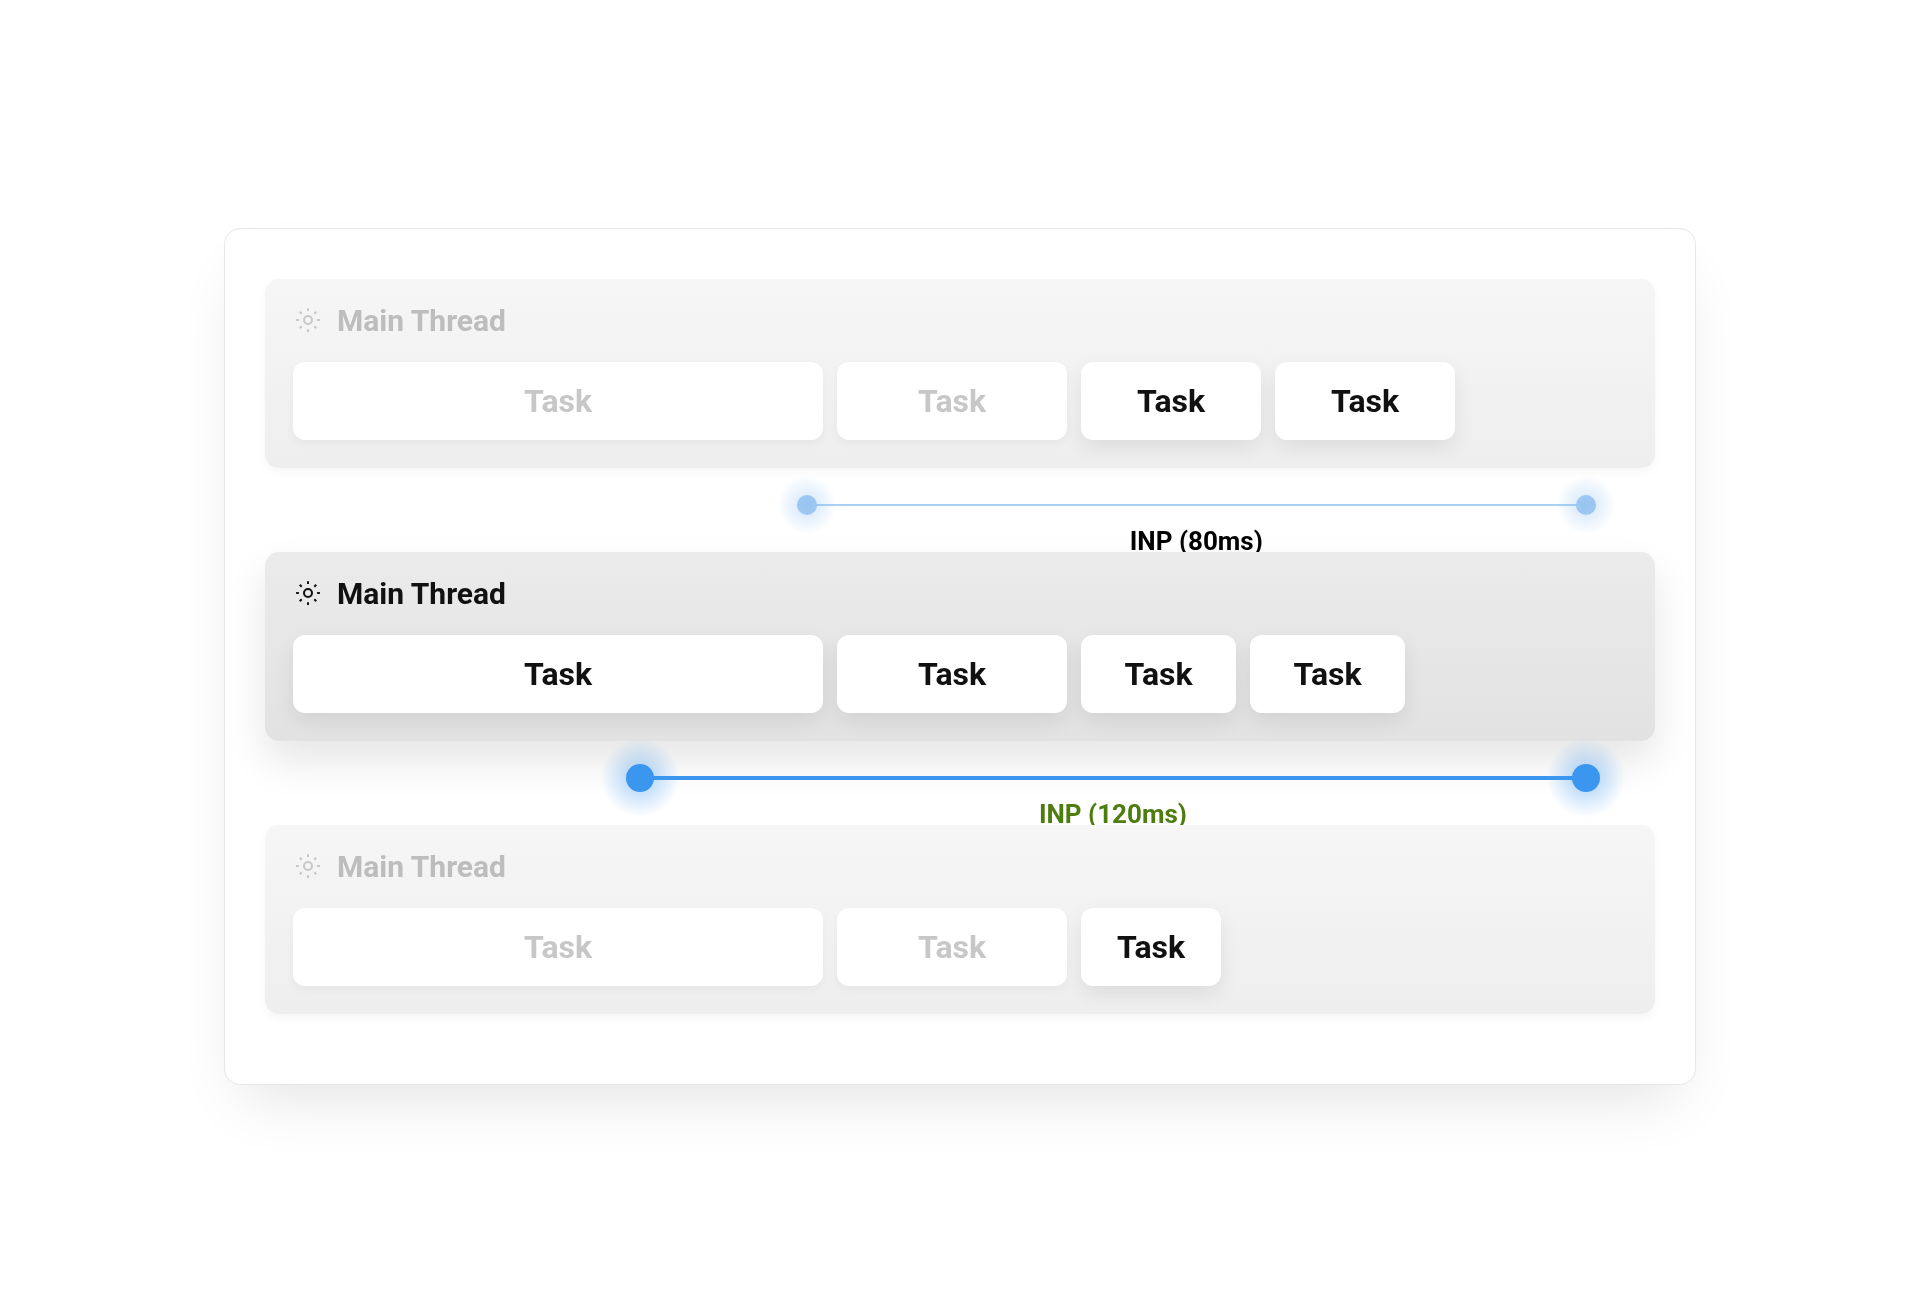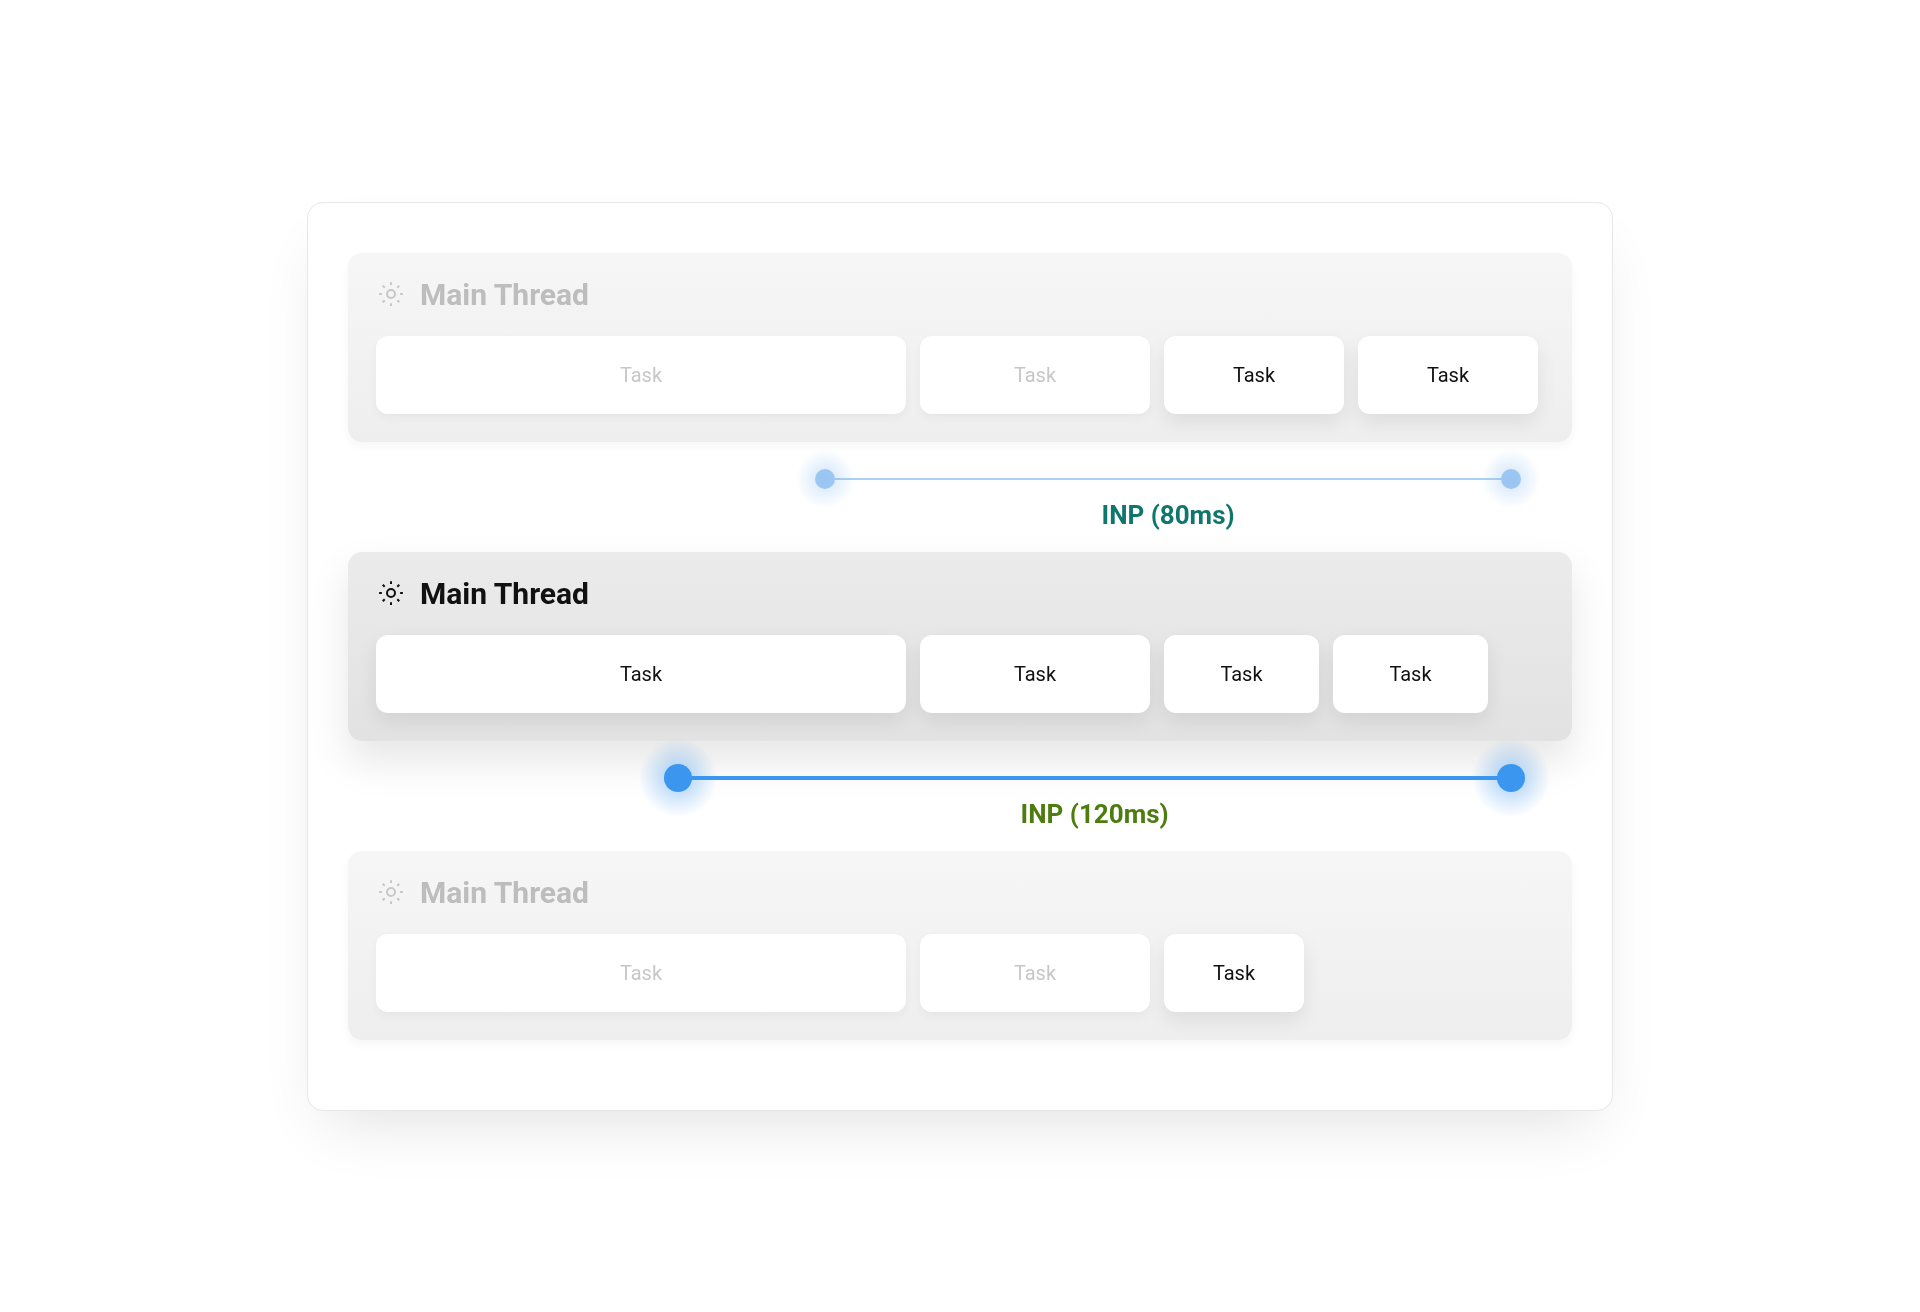--- a/index.html
+++ b/index.html
@@ -6,29 +6,29 @@
   body {
     font-family: -apple-system, BlinkMacSystemFont, "Segoe UI", Roboto, Helvetica, Arial, sans-serif;
     background: #ffffff;
     width: 1920px;
     height: 1312px;
     display: flex;
     align-items: center;
     justify-content: center;
   }
   .frame {
-    width: 1306px;
+    width: 1472px;
     background: #ffffff;
     border: 1px solid #e5e7eb;
     border-radius: 16px;
     padding: 50px 40px 70px 40px;
     box-shadow: 0 30px 60px -20px rgba(0,0,0,0.12);
     display: flex;
     flex-direction: column;
-    gap: 110px;
+    gap: 84px;
   }
   .row {
     position: relative;
   }
   .panel {
     position: relative;
     border-radius: 14px;
     padding: 24px 28px 28px 28px;
     background: linear-gradient(180deg,#f6f6f7,#eeeeef);
     box-shadow: 0 4px 10px rgba(0,0,0,0.04);
@@ -59,22 +59,22 @@
     display: flex;
     gap: 14px;
   }
   .task {
     background: #ffffff;
     border-radius: 12px;
     height: 78px;
     display: flex;
     align-items: center;
     justify-content: center;
-    font-size: 20px;
-    font-weight: 400;
+    font-size: 32px;
+    font-weight: 700;
     color: #111;
     box-shadow: 0 8px 20px rgba(0,0,0,0.08);
   }
   .task.dimmed {
     color: #c7c7c7;
     box-shadow: 0 4px 10px rgba(0,0,0,0.04);
   }
   .inp-bar {
     position: absolute;
     left: 0;
@@ -122,21 +122,21 @@
   }
   .inp-label {
     position: absolute;
     top: 40px;
     font-size: 26px;
     font-weight: 700;
     color: #4d7c0f;
     transform: translateX(-50%);
     white-space: nowrap;
   }
-  .faded .inp-label { color: #0f766e; }
+  .faded .inp-label { color: #000000; }
 </style>
 </head>
 <body>
 
 <div class="frame" id="frame">
     <div class="row faded">
       <div class="panel">
         <div class="panel-header">
           <svg class="gear" viewBox="0 0 24 24" fill="none" stroke="currentColor" stroke-width="1.6">
     <circle cx="12" cy="12" r="3.2"></circle>

